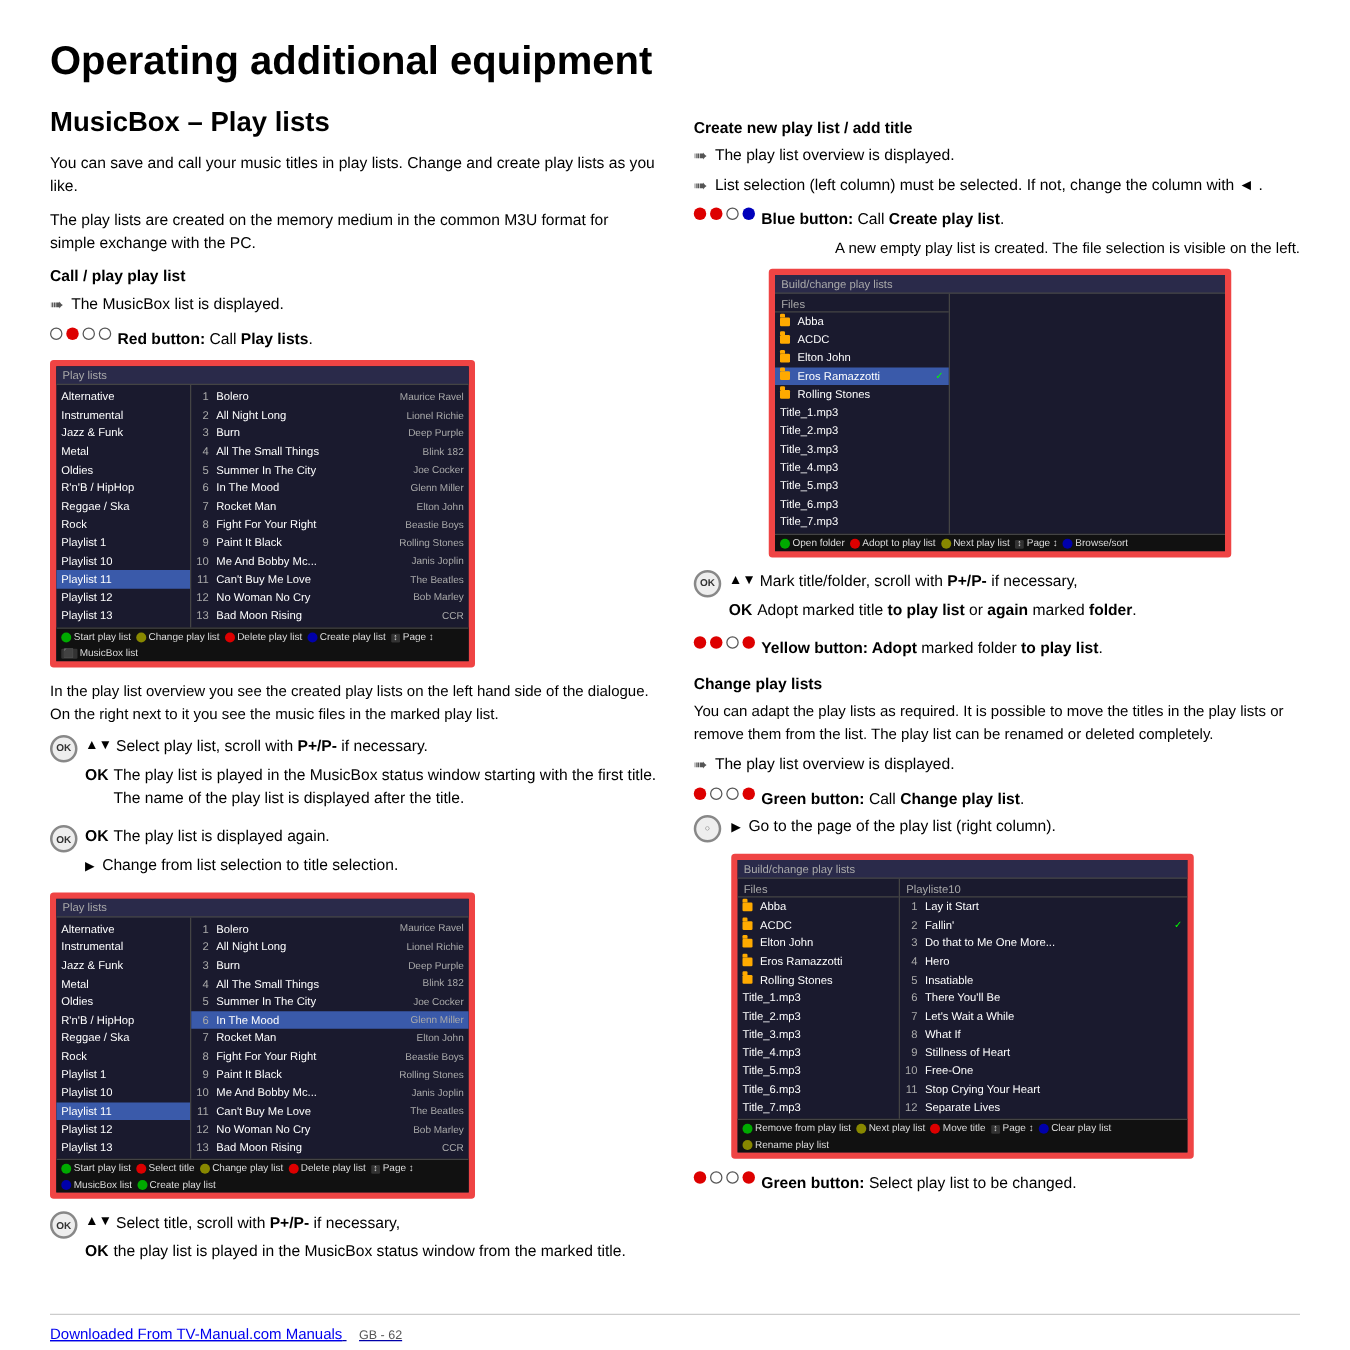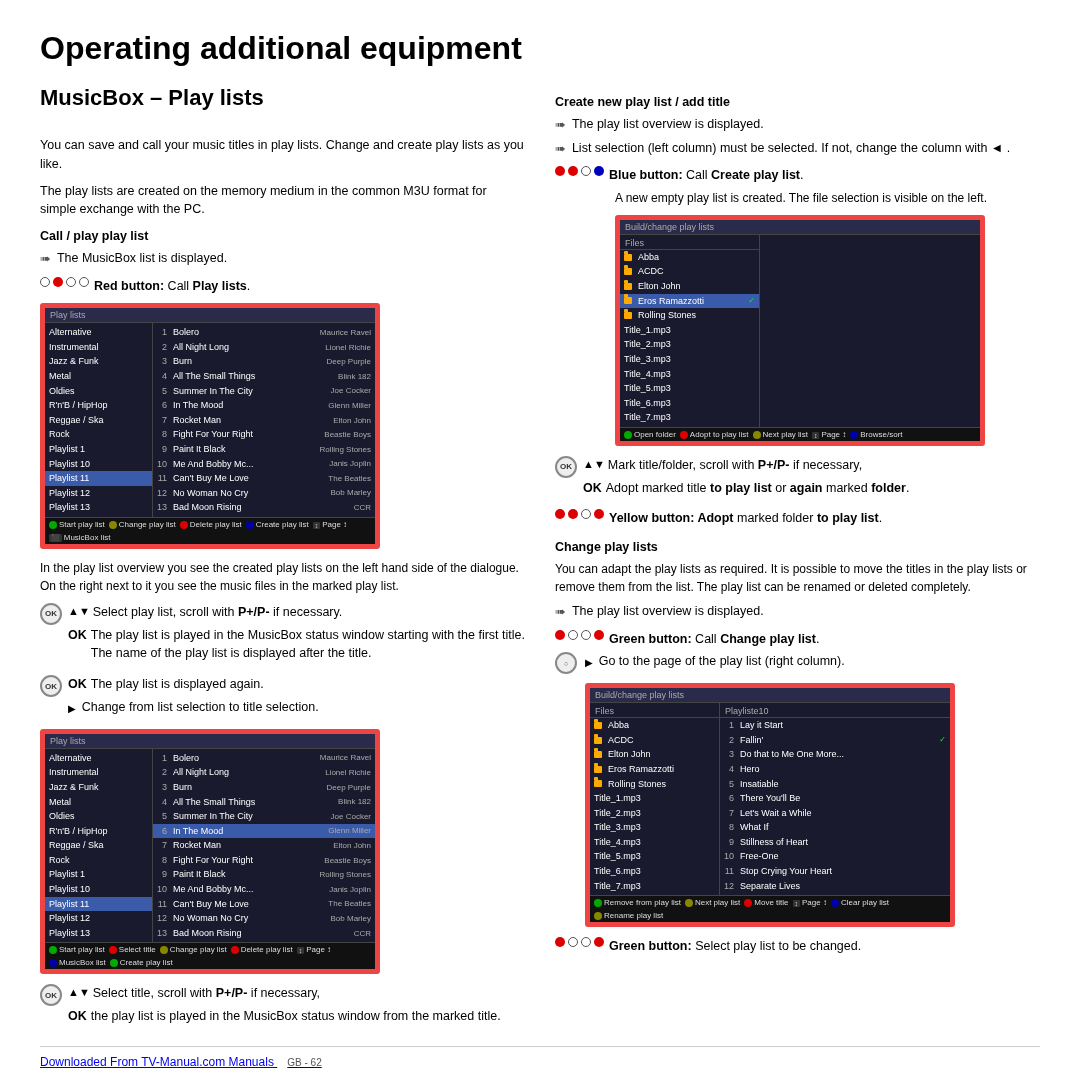--- a/index.html
+++ b/index.html
@@ -14,21 +14,21 @@
     }
     h1 {
       font-size: 32px;
       font-weight: bold;
       margin-bottom: 18px;
       color: #000;
     }
     h2 {
       font-size: 22px;
       font-weight: bold;
-      margin-bottom: 25px;
+      margin-bottom: 10px;
     }
     .two-col {
       display: flex;
       gap: 30px;
     }
     .left-col {
       flex: 1;
       max-width: 490px;
     }
     .right-col {
@@ -212,21 +212,21 @@
     .with-ok {
       display: flex;
       align-items: flex-start;
       margin-bottom: 8px;
     }
     .with-ok-content {
       flex: 1;
     }
 
     .bottom-link {
-      margin-top: 8px;
+      margin-top: 28px;
       font-size: 12px;
       color: #00a;
       text-decoration: underline;
       border-top: 1px solid #ccc;
       padding-top: 8px;
     }
     .bottom-link span {
       font-size: 10px;
       color: #555;
     }
@@ -579,21 +579,21 @@
 
     <div class="bullet-item mt8 mb4">
       <span class="colored-dots">
         <span class="dot dot-red"></span>
         <span class="dot dot-red"></span>
         <span class="dot dot-outline"></span>
         <span class="dot dot-blue"></span>
       </span>
       <span><span class="bold">Blue button:</span> Call <span class="bold">Create play list</span>.</span>
     </div>
-    <p style="font-size:12px; margin-left:60px; margin-bottom:6px;">A new empty play list is created. The file selection is visible on the left.</p>
+    <p style="font-size:12px; margin-left:60px; margin-bottom:6px;text-align:right;">A new empty play list is created. The file selection is visible on the left.</p>
 
     <div class="tv-screen wide" style="width:370px; margin-left:60px;">
       <div class="tv-title-bar">Build/change play lists</div>
       <div class="tv-content">
         <div class="tv-left-panel" style="width:140px;">
           <div class="tv-col-header">Files</div>
           <div class="tv-item">
               <span class="tv-icon-folder"></span>
               <span class="tv-item-name" style="margin-left:3px;">Abba</span>
             </div>

